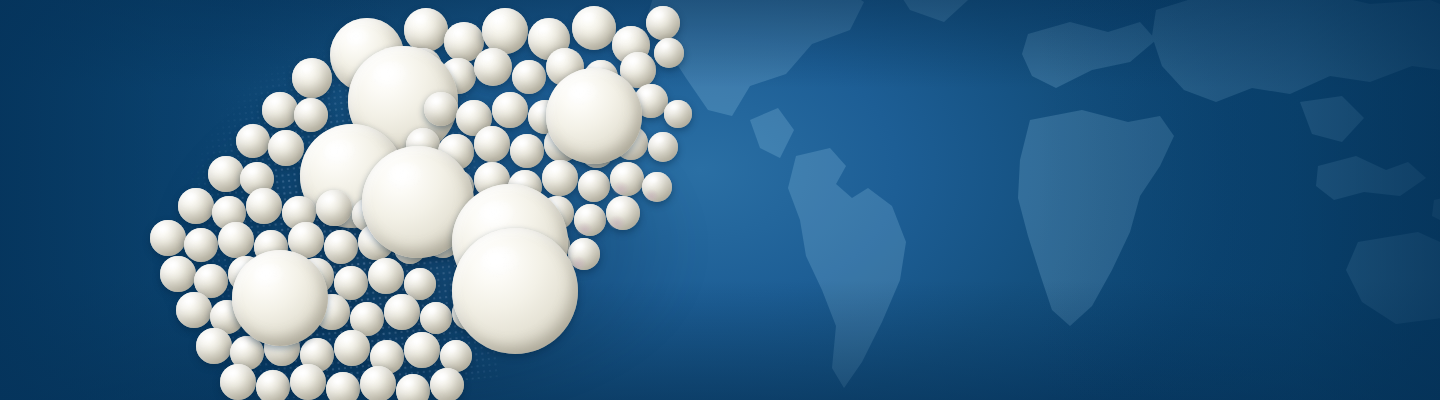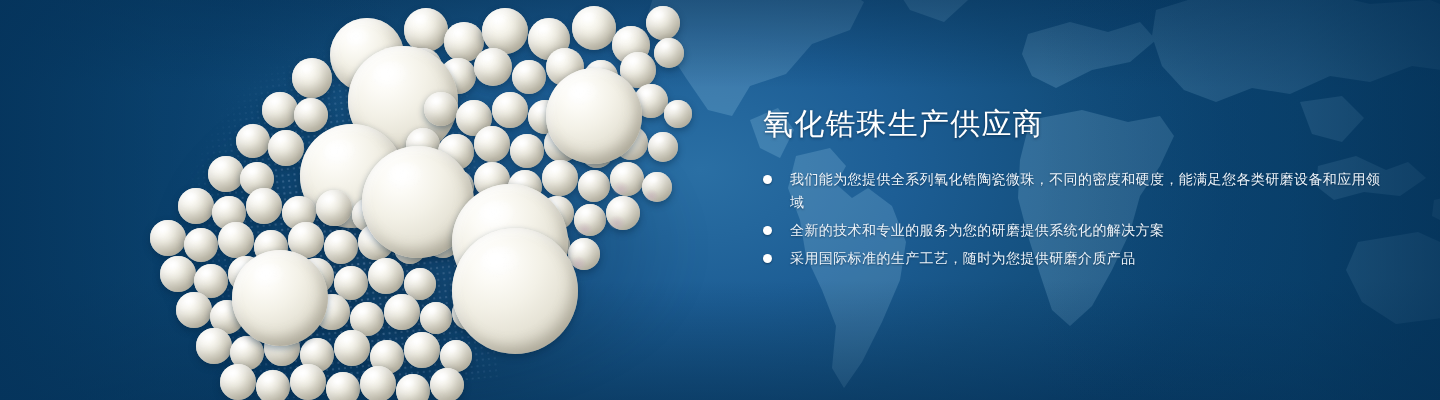--- a/index.html
+++ b/index.html
@@ -331,32 +331,14 @@
     <div class="bead" style="left:290px;top:364px;width:36px;height:36px;"></div>
     <div class="bead" style="left:326px;top:372px;width:34px;height:34px;"></div>
     <div class="bead" style="left:360px;top:366px;width:36px;height:36px;"></div>
     <div class="bead" style="left:396px;top:374px;width:34px;height:34px;"></div>
     <div class="bead" style="left:430px;top:368px;width:34px;height:34px;"></div>
 
     <div class="bead" style="left:452px;top:228px;width:126px;height:126px;"></div>
     <div class="bead" style="left:232px;top:250px;width:96px;height:96px;"></div>
   </div>
 
-  <div class="content">
-    <h1 class="headline">氧化锆珠生产供应商</h1>
-
-    <ul class="bullets">
-      <li class="bullet-row">
-        <span class="bullet-dot"></span>
-        <span class="bullet-text">我们能为您提供全系列氧化锆陶瓷微珠，不同的密度和硬度，能满足您各类研磨设备和应用领域</span>
-      </li>
-      <li class="bullet-row">
-        <span class="bullet-dot"></span>
-        <span class="bullet-text">全新的技术和专业的服务为您的研磨提供系统化的解决方案</span>
-      </li>
-      <li class="bullet-row">
-        <span class="bullet-dot"></span>
-        <span class="bullet-text">采用国际标准的生产工艺，随时为您提供研磨介质产品</span>
-      </li>
-    </ul>
-  </div>
 
 </div>
 
 </body></html>

